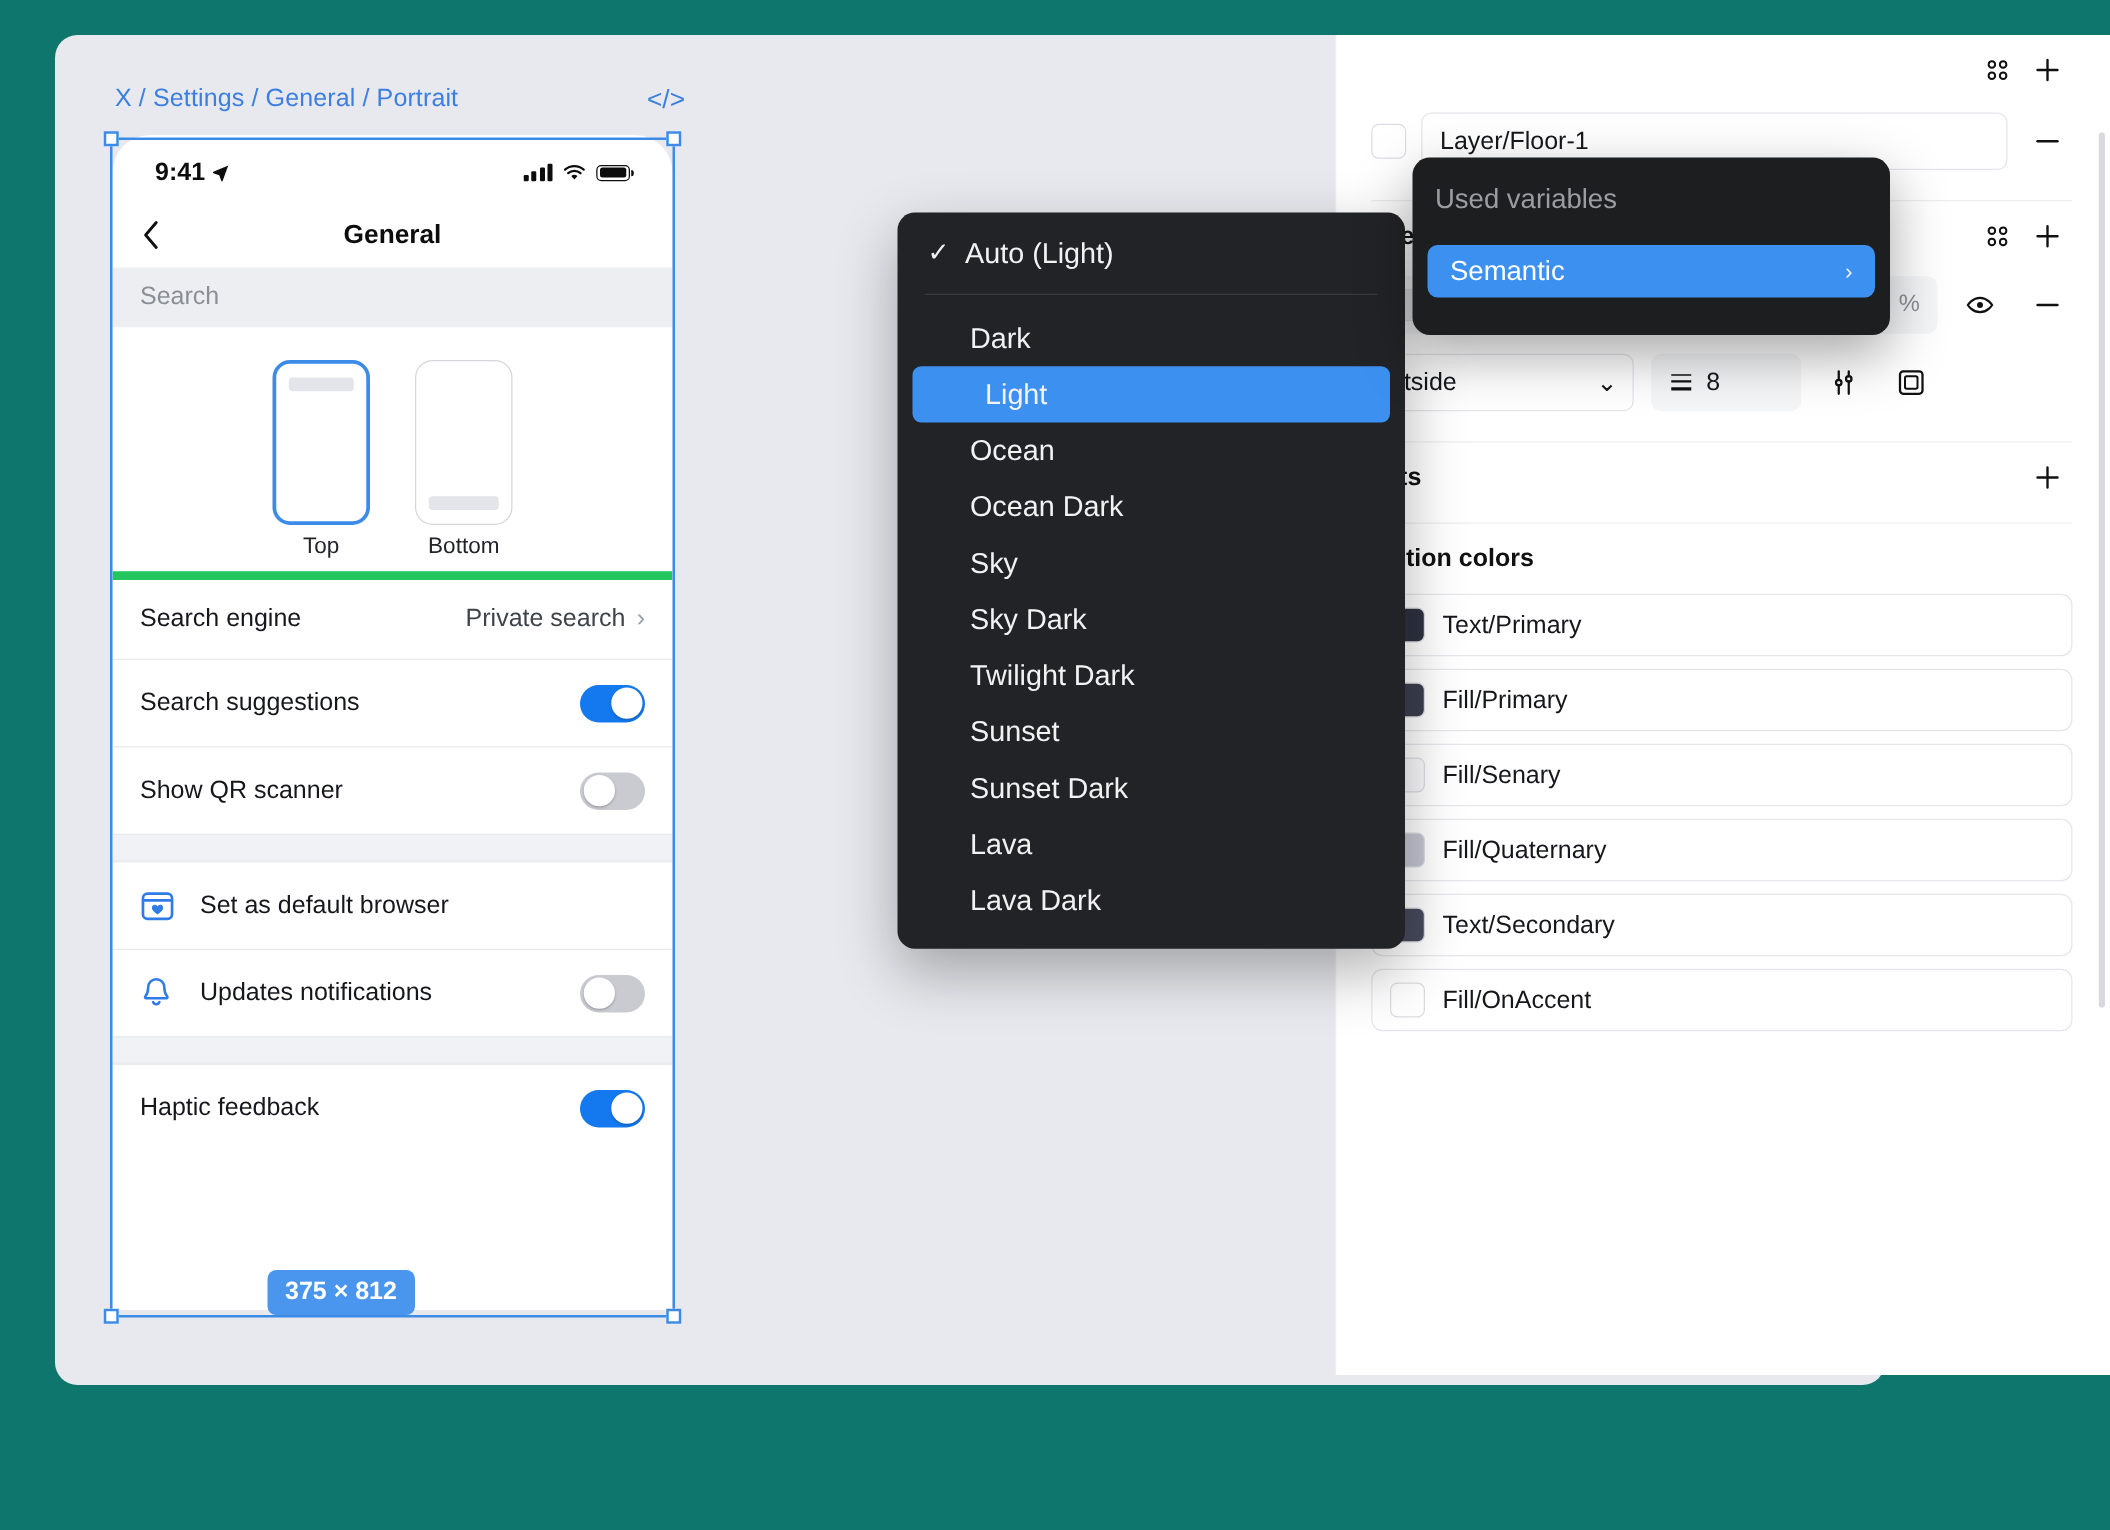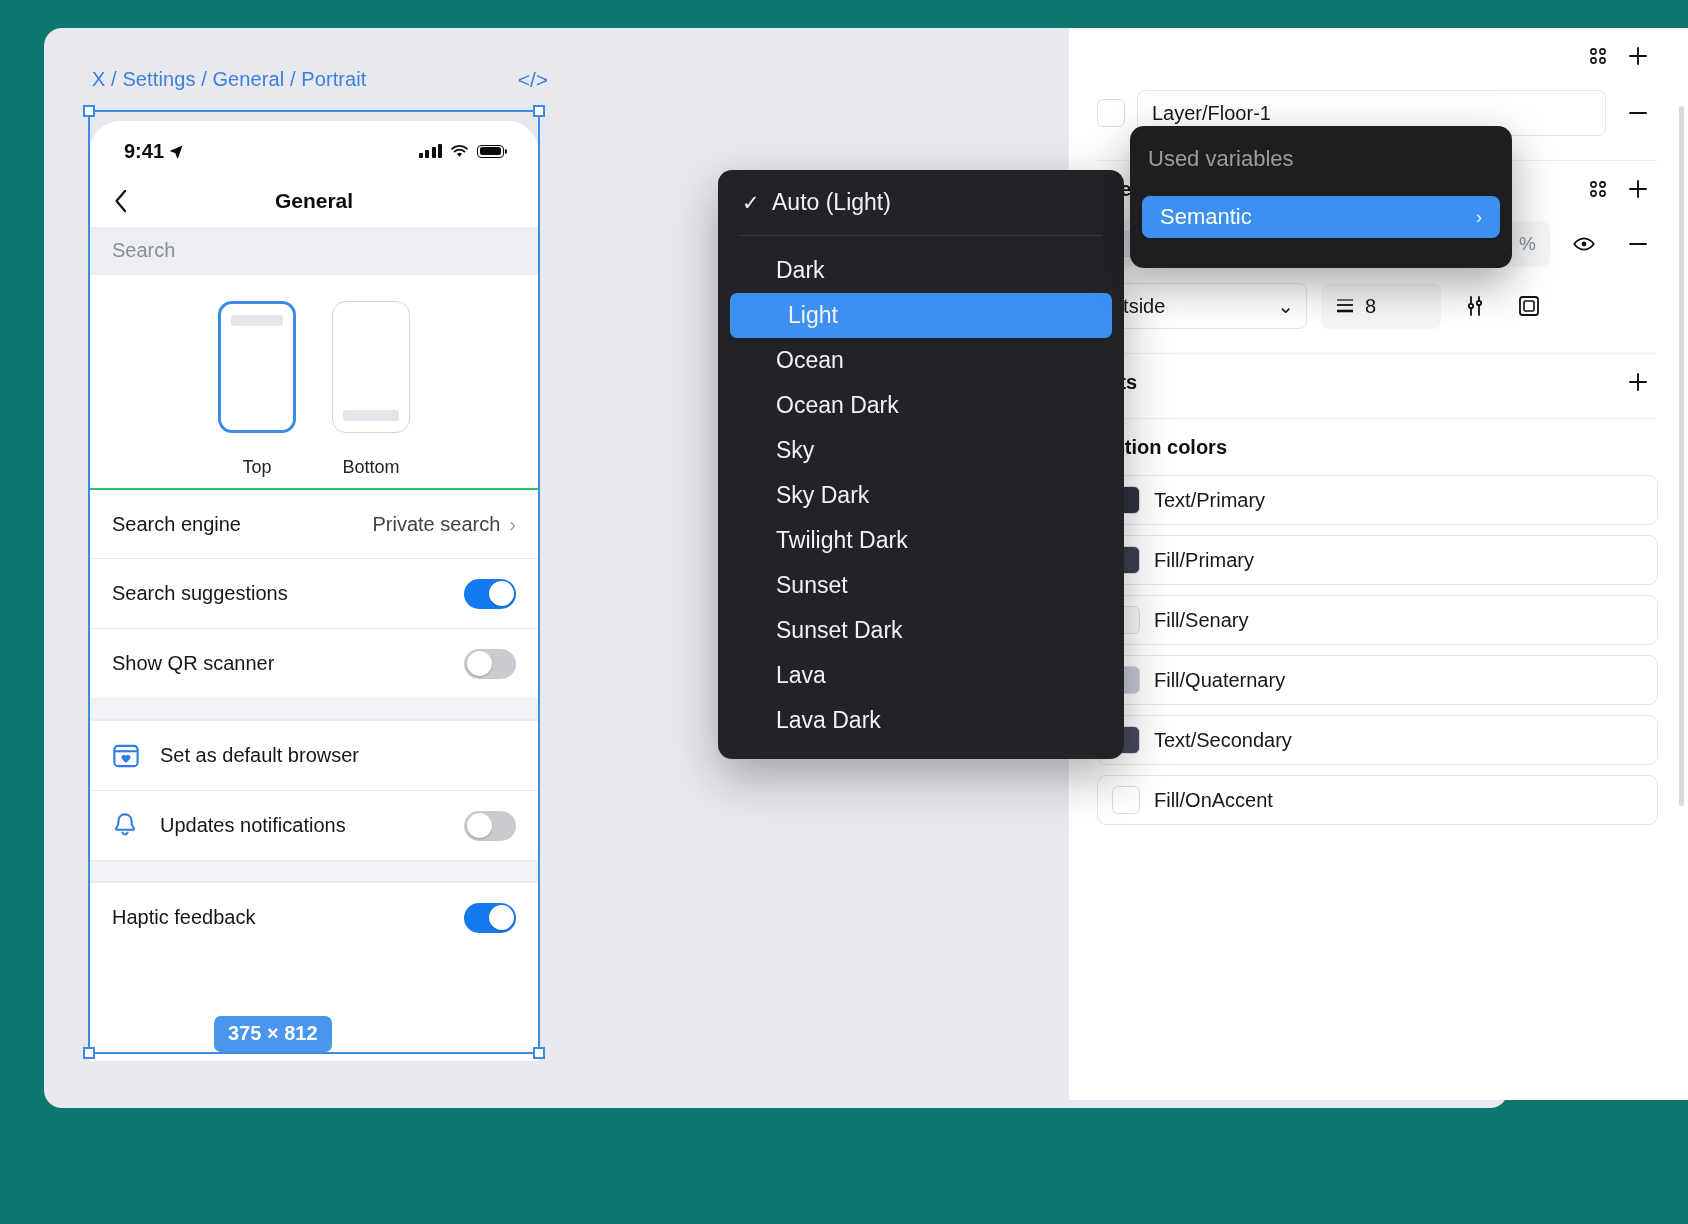--- a/index.html
+++ b/index.html
@@ -62,21 +62,21 @@
     color: #ffffff;
     font-size: 20px; font-weight: 600;
     padding: 6px 14px 7px;
     border-radius: 7px;
     white-space: nowrap;
   }
 
   
   .phone {
     position: absolute;
-    left: 46px; top: 93px;
+    left: 46px; top: 80px;
     width: 448px; height: 940px;
     background: #ffffff;
     border-radius: 30px 30px 0 0;
     overflow: hidden;
   }
   .statusbar {
     height: 54px;
     display: flex; align-items: center; justify-content: space-between;
     padding: 6px 34px 0 34px;
   }
@@ -123,31 +123,31 @@
     background: #ffffff;
     position: relative;
     margin: 0 auto;
   }
   .seg-box.sel {
     border: 3px solid #3c8ce7;
   }
   .seg-bar { position: absolute; left: 10px; right: 10px; height: 11px; background:#e4e5eb; border-radius:3px;}
   .seg-bar.top { top: 11px; }
   .seg-bar.bot { bottom: 11px; }
-  .seg-label { margin-top: 24px; font-size: 18px; color: #22242a; }
+  .seg-label { margin-top: 6px; font-size: 18px; color: #22242a; }
 
   .list { background: #ffffff; }
   .row {
     display: flex; align-items: center;
     min-height: 70px;
     padding: 0 22px;
     border-top: 1px solid #e9eaee;
     font-size: 20px; color: #15171c;
   }
-  .row.first { border-top: 2px solid #22c55e; }
+  .row.first { border-top: 7px solid #22c55e; }
   .row .label { flex: 1; }
   .row .value { color: #3f434a; font-size: 20px; }
   .row .chev { color: #9aa0a8; margin-left: 9px; font-size: 20px; }
   .row .ico { width: 34px; margin-right: 14px; display:flex; align-items:center; }
   .gap { height: 22px; background: #f1f2f5; border-top:1px solid #e9eaee; border-bottom:1px solid #e9eaee;}
 
   .toggle { width: 52px; height: 30px; border-radius: 16px; position: relative; flex: 0 0 auto; }
   .toggle.on { background: #1479ee; }
   .toggle.off { background: #c9cbd1; }
   .toggle i { position: absolute; top: 2.5px; width: 25px; height: 25px; border-radius: 50%; background: #fff; box-shadow: 0 1px 2px rgba(0,0,0,.25); }

